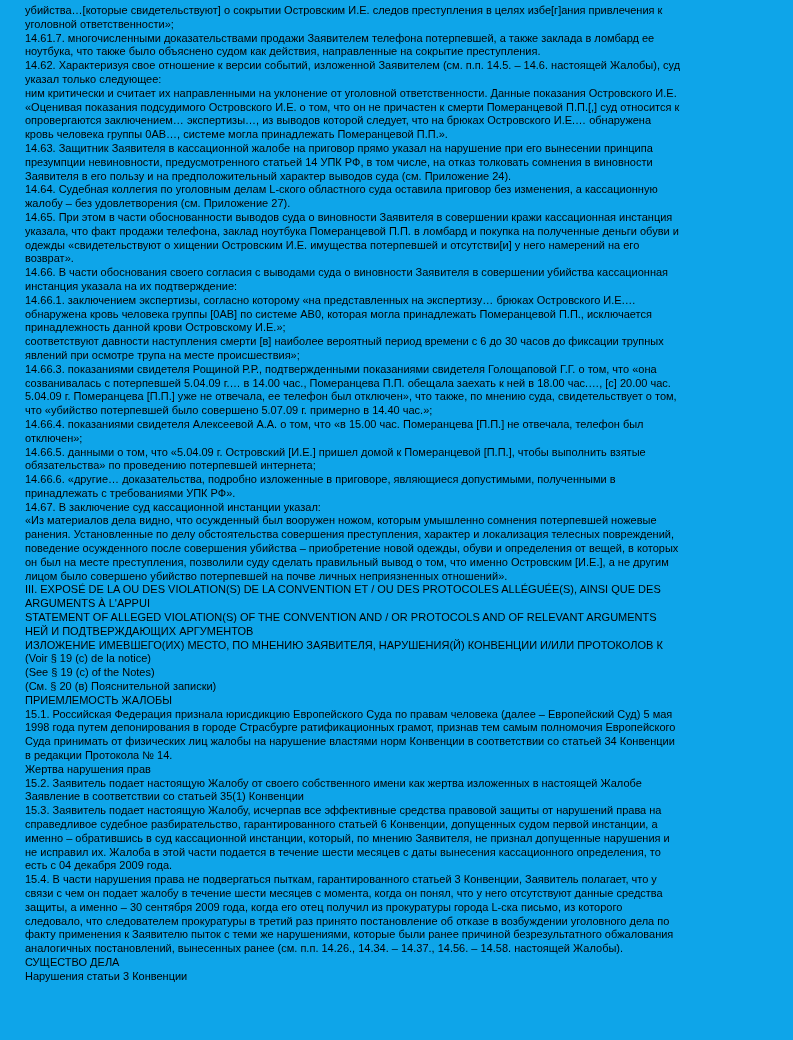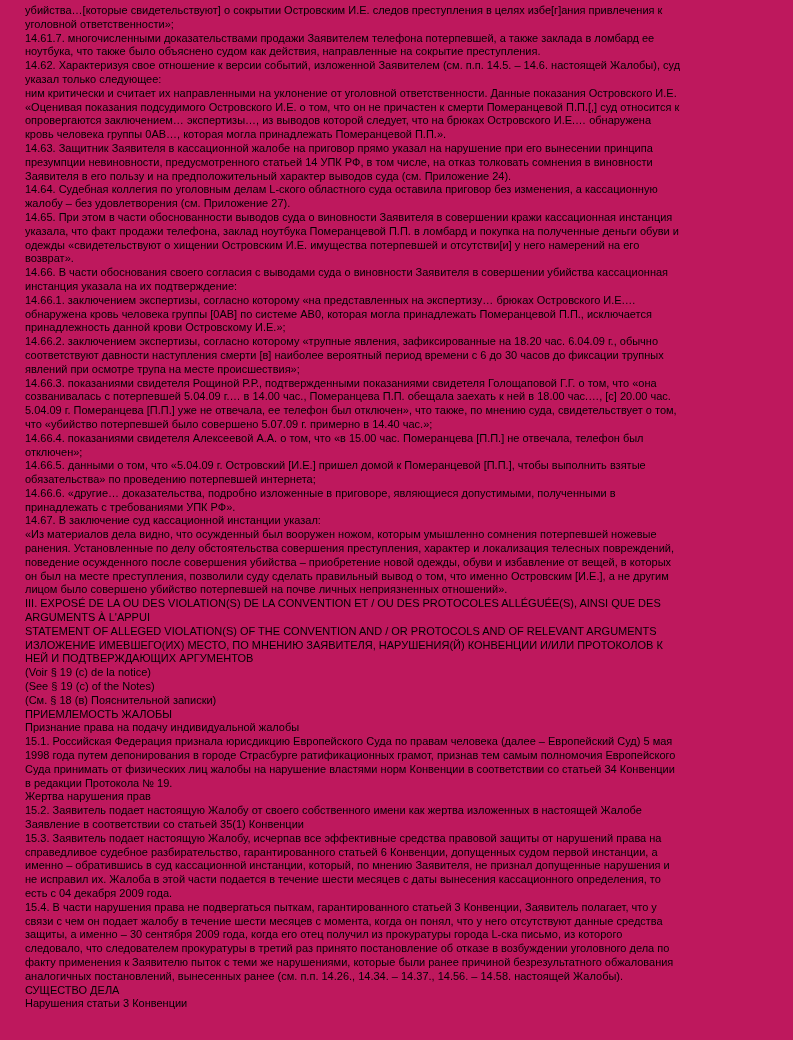--- a/index.html
+++ b/index.html
@@ -8,21 +8,21 @@
     background: #ffffff;
     width: 793px;
     height: 1040px;
     overflow: hidden;
   }
   .page {
     box-sizing: border-box;
     width: 793px;
     height: 1040px;
     padding: 4px 8px 0 25px;
-    background: #be185d;
+    background: #0ea5e9;
   }
   .doc-text {
     font-family: "Liberation Sans", sans-serif;
     font-size: 11px;
     color: #000000;
     letter-spacing: 0px;
   }
   .line {
     display: block;
     height: 13.8px;
@@ -37,68 +37,66 @@
   <div class="doc-text" id="doc-lines">
       <div class="line">убийства…[которые свидетельствуют] о сокрытии Островским И.Е. следов преступления в целях избе[г]ания привлечения к</div>
       <div class="line">уголовной ответственности»;</div>
       <div class="line">14.61.7. многочисленными доказательствами продажи Заявителем телефона потерпевшей, а также заклада в ломбард ее</div>
       <div class="line">ноутбука, что также было объяснено судом как действия, направленные на сокрытие преступления.</div>
       <div class="line">14.62. Характеризуя свое отношение к версии событий, изложенной Заявителем (см. п.п. 14.5. – 14.6. настоящей Жалобы), суд</div>
       <div class="line">указал только следующее:</div>
       <div class="line">ним критически и считает их направленными на уклонение от уголовной ответственности. Данные показания Островского И.Е.</div>
       <div class="line">«Оценивая показания подсудимого Островского И.Е. о том, что он не причастен к смерти Померанцевой П.П.[,] суд относится к</div>
       <div class="line">опровергаются заключением… экспертизы…, из выводов которой следует, что на брюках Островского И.Е.… обнаружена</div>
-      <div class="line">кровь человека группы 0АВ…, которая могла принадлежать Померанцевой П.П.».</div>
+      <div class="line">кровь человека группы 0АВ…, системе могла принадлежать Померанцевой П.П.».</div>
       <div class="line">14.63. Защитник Заявителя в кассационной жалобе на приговор прямо указал на нарушение при его вынесении принципа</div>
       <div class="line">презумпции невиновности, предусмотренного статьей 14 УПК РФ, в том числе, на отказ толковать сомнения в виновности</div>
       <div class="line">Заявителя в его пользу и на предположительный характер выводов суда (см. Приложение 24).</div>
       <div class="line">14.64. Судебная коллегия по уголовным делам L-ского областного суда оставила приговор без изменения, а кассационную</div>
       <div class="line">жалобу – без удовлетворения (см. Приложение 27).</div>
       <div class="line">14.65. При этом в части обоснованности выводов суда о виновности Заявителя в совершении кражи кассационная инстанция</div>
       <div class="line">указала, что факт продажи телефона, заклад ноутбука Померанцевой П.П. в ломбард и покупка на полученные деньги обуви и</div>
       <div class="line">одежды «свидетельствуют о хищении Островским И.Е. имущества потерпевшей и отсутстви[и] у него намерений на его</div>
       <div class="line">возврат».</div>
       <div class="line">14.66. В части обоснования своего согласия с выводами суда о виновности Заявителя в совершении убийства кассационная</div>
       <div class="line">инстанция указала на их подтверждение:</div>
       <div class="line">14.66.1. заключением экспертизы, согласно которому «на представленных на экспертизу… брюках Островского И.Е.…</div>
       <div class="line">обнаружена кровь человека группы [0АВ] по системе АВ0, которая могла принадлежать Померанцевой П.П., исключается</div>
       <div class="line">принадлежность данной крови Островскому И.Е.»;</div>
-      <div class="line">14.66.2. заключением экспертизы, согласно которому «трупные явления, зафиксированные на 18.20 час. 6.04.09 г., обычно</div>
       <div class="line">соответствуют давности наступления смерти [в] наиболее вероятный период времени с 6 до 30 часов до фиксации трупных</div>
       <div class="line">явлений при осмотре трупа на месте происшествия»;</div>
       <div class="line">14.66.3. показаниями свидетеля Рощиной Р.Р., подтвержденными показаниями свидетеля Голощаповой Г.Г.  о том, что «она</div>
       <div class="line">созванивалась с потерпевшей 5.04.09 г.… в 14.00 час., Померанцева П.П. обещала заехать к ней в 18.00 час.…, [с] 20.00 час.</div>
       <div class="line">5.04.09 г.  Померанцева [П.П.] уже не отвечала, ее телефон был отключен», что также, по мнению суда, свидетельствует о том,</div>
       <div class="line">что «убийство потерпевшей было совершено 5.07.09 г.  примерно в 14.40 час.»;</div>
       <div class="line">14.66.4. показаниями свидетеля Алексеевой А.А. о том, что «в 15.00 час. Померанцева [П.П.] не отвечала, телефон был</div>
       <div class="line">отключен»;</div>
       <div class="line">14.66.5. данными о том, что «5.04.09 г.  Островский [И.Е.] пришел домой к Померанцевой [П.П.], чтобы выполнить взятые</div>
       <div class="line">обязательства» по проведению потерпевшей интернета;</div>
       <div class="line">14.66.6. «другие… доказательства, подробно изложенные в приговоре, являющиеся допустимыми, полученными в</div>
       <div class="line">принадлежать с требованиями УПК РФ».</div>
       <div class="line">14.67. В заключение суд кассационной инстанции указал:</div>
       <div class="line">«Из материалов дела видно, что осужденный был вооружен ножом, которым умышленно сомнения потерпевшей ножевые</div>
       <div class="line">ранения. Установленные по делу обстоятельства совершения преступления, характер и локализация телесных повреждений,</div>
-      <div class="line">поведение осужденного после совершения убийства – приобретение новой одежды, обуви и избавление от вещей, в которых</div>
+      <div class="line">поведение осужденного после совершения убийства – приобретение новой одежды, обуви и определения от вещей, в которых</div>
       <div class="line">он был на месте преступления, позволили суду сделать правильный вывод о том, что именно Островским [И.Е.], а не другим</div>
       <div class="line">лицом было совершено убийство потерпевшей на почве личных неприязненных отношений».</div>
       <div class="line">III. EXPOSÉ DE LA OU DES VIOLATION(S) DE LA CONVENTION ET / OU DES PROTOCOLES ALLÉGUÉE(S), AINSI QUE DES</div>
       <div class="line">ARGUMENTS À L'APPUI</div>
       <div class="line">STATEMENT OF ALLEGED VIOLATION(S) OF THE CONVENTION AND / OR PROTOCOLS AND OF RELEVANT ARGUMENTS</div>
+      <div class="line">НЕЙ И ПОДТВЕРЖДАЮЩИХ АРГУМЕНТОВ</div>
       <div class="line">ИЗЛОЖЕНИЕ ИМЕВШЕГО(ИХ) МЕСТО, ПО МНЕНИЮ ЗАЯВИТЕЛЯ, НАРУШЕНИЯ(Й) КОНВЕНЦИИ И/ИЛИ ПРОТОКОЛОВ К</div>
-      <div class="line">НЕЙ И ПОДТВЕРЖДАЮЩИХ АРГУМЕНТОВ</div>
       <div class="line">(Voir § 19 (c) de la notice)</div>
       <div class="line">(See § 19 (c) of the Notes)</div>
-      <div class="line">(См. § 18 (в) Пояснительной записки)</div>
+      <div class="line">(См. § 20 (в) Пояснительной записки)</div>
       <div class="line">ПРИЕМЛЕМОСТЬ ЖАЛОБЫ</div>
-      <div class="line">Признание права на подачу индивидуальной жалобы</div>
       <div class="line">15.1. Российская Федерация признала юрисдикцию Европейского Суда по правам человека (далее – Европейский Суд) 5 мая</div>
       <div class="line">1998 года путем депонирования в городе Страсбурге ратификационных грамот, признав тем самым полномочия Европейского</div>
       <div class="line">Суда принимать от физических лиц жалобы на нарушение властями норм Конвенции в соответствии со статьей 34 Конвенции</div>
-      <div class="line">в редакции Протокола № 19.</div>
+      <div class="line">в редакции Протокола № 14.</div>
       <div class="line">Жертва нарушения прав</div>
       <div class="line">15.2. Заявитель подает настоящую Жалобу от своего собственного имени как жертва изложенных в настоящей Жалобе</div>
       <div class="line">Заявление в соответствии со статьей 35(1) Конвенции</div>
       <div class="line">15.3. Заявитель подает настоящую Жалобу, исчерпав все эффективные средства правовой защиты от нарушений права на</div>
       <div class="line">справедливое судебное разбирательство, гарантированного статьей 6 Конвенции, допущенных судом первой инстанции, а</div>
       <div class="line">именно – обратившись в суд кассационной инстанции, который, по мнению Заявителя, не признал допущенные нарушения и</div>
       <div class="line">не исправил их. Жалоба в этой части подается в течение шести месяцев с даты вынесения кассационного определения, то</div>
       <div class="line">есть с 04 декабря 2009 года.</div>
       <div class="line">15.4. В части нарушения права не подвергаться пыткам, гарантированного статьей 3 Конвенции, Заявитель полагает, что у</div>
       <div class="line">связи с чем он подает жалобу в течение шести месяцев с момента, когда он понял, что у него отсутствуют данные средства</div>

